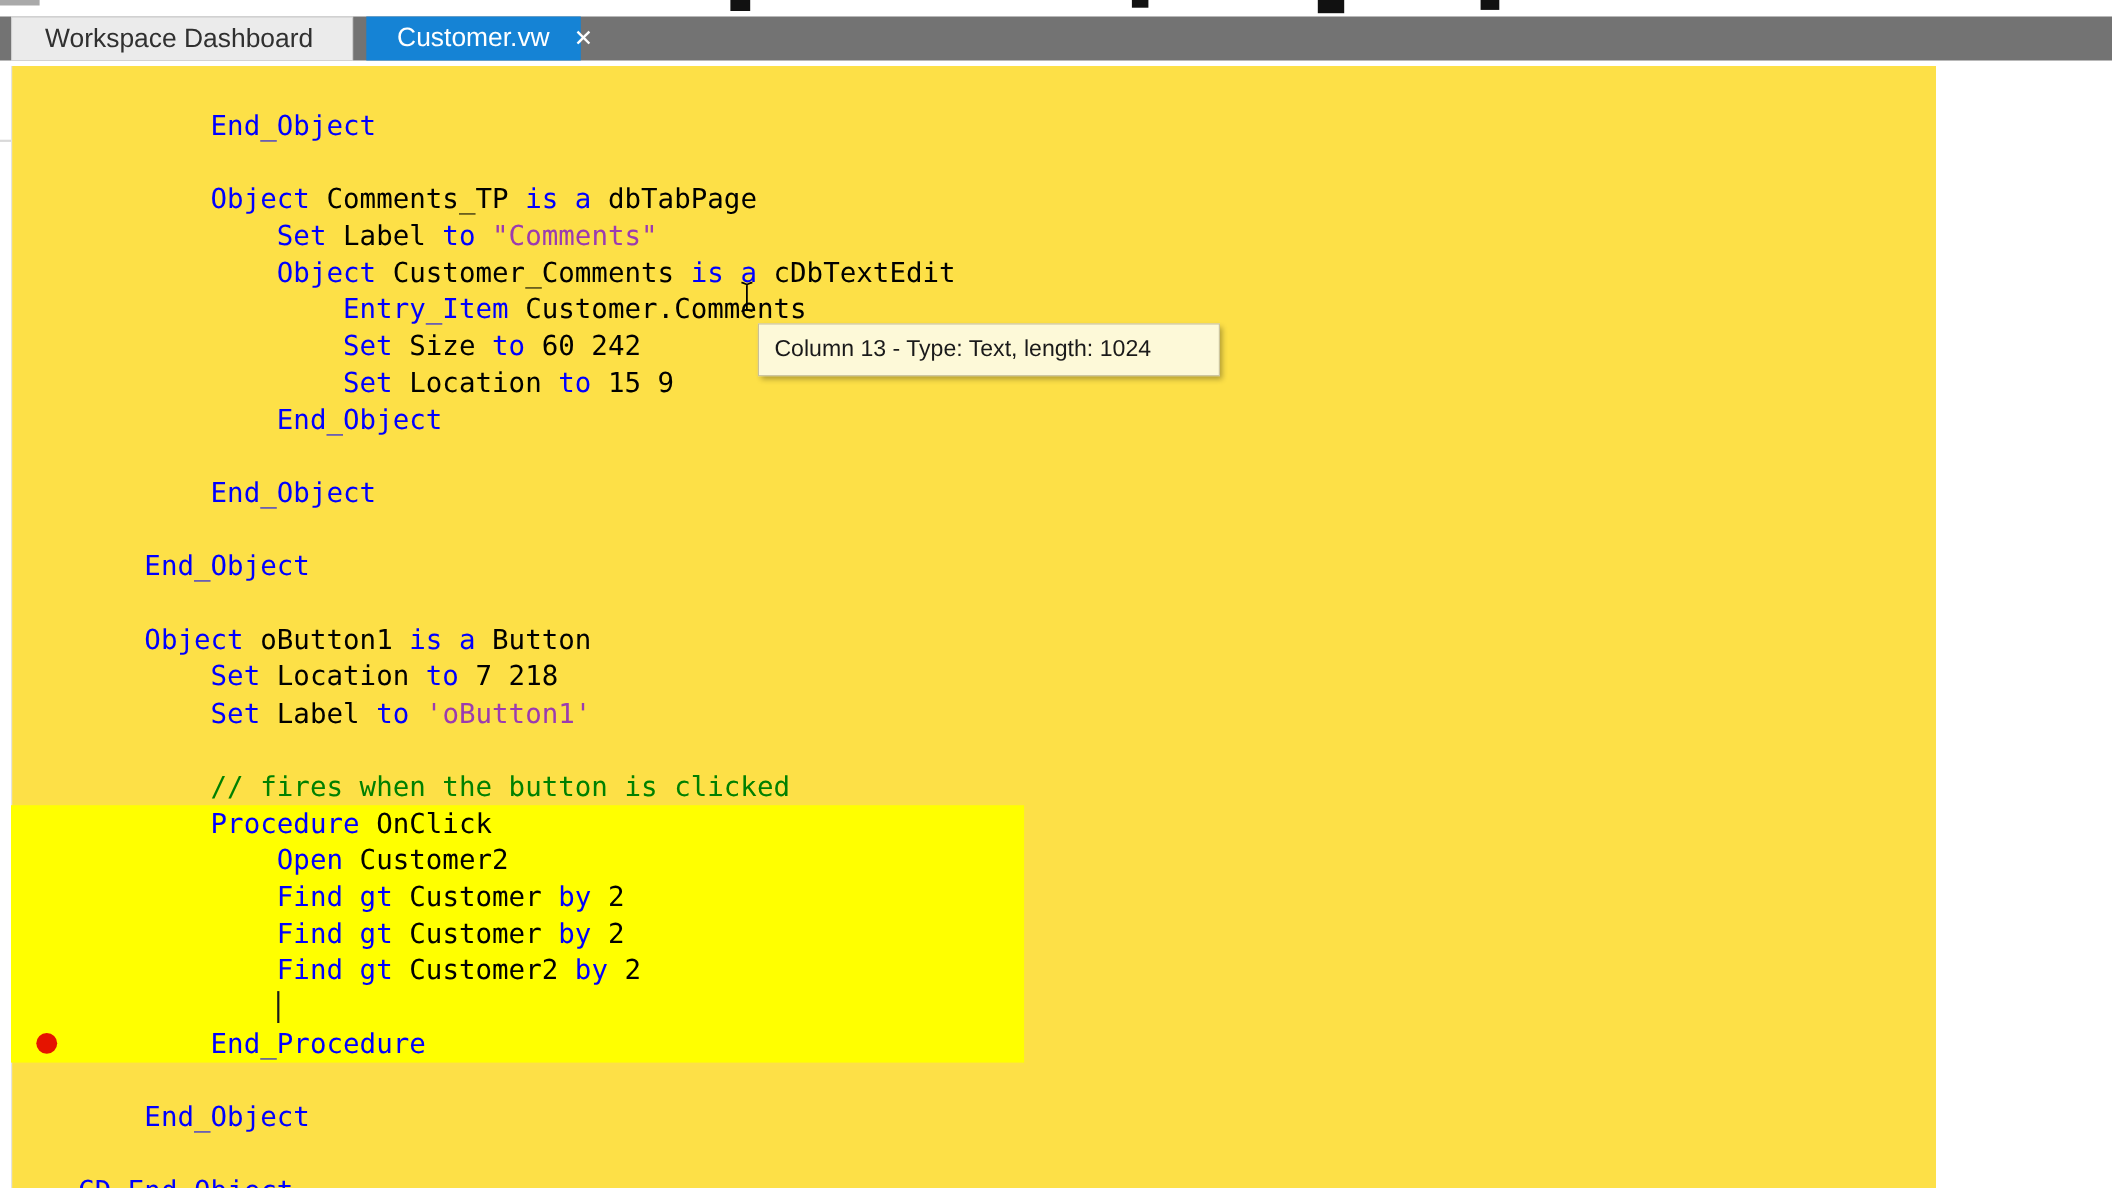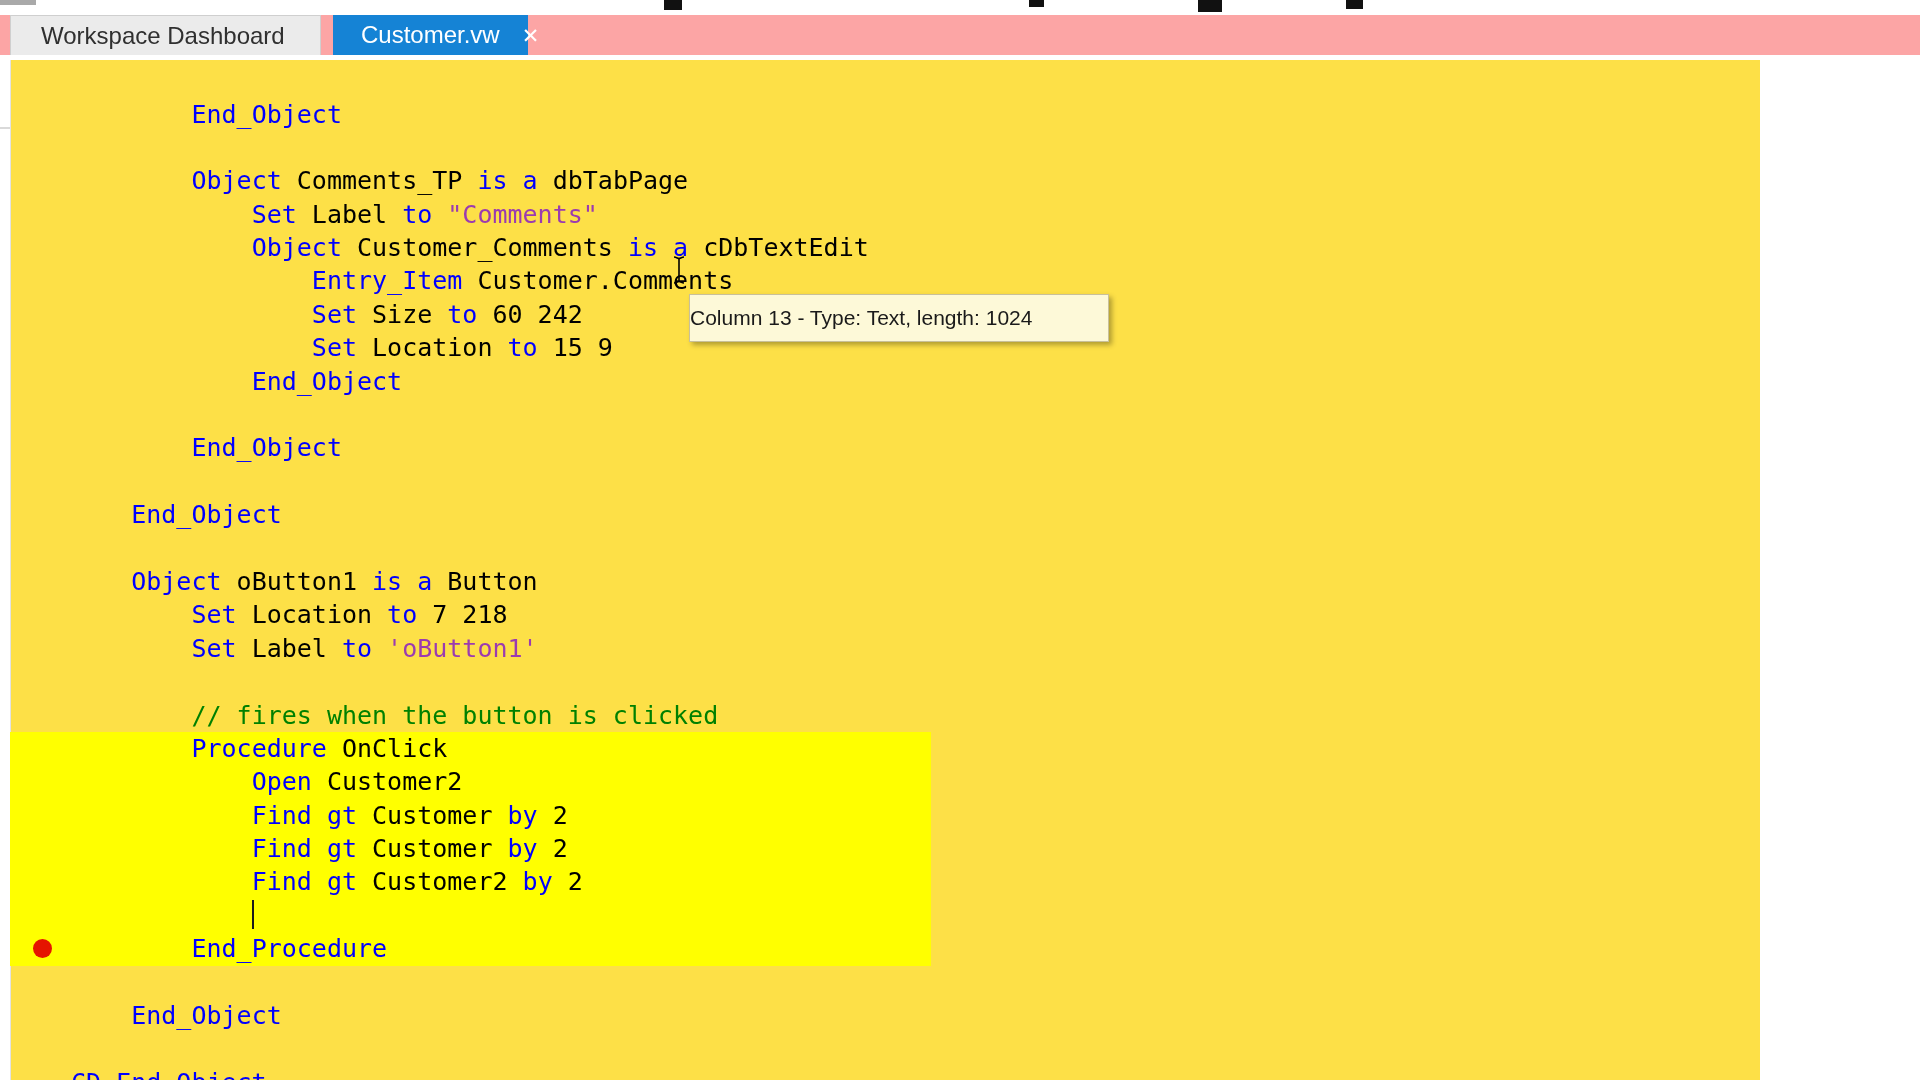--- a/index.html
+++ b/index.html
@@ -9,21 +9,21 @@
   }
   
   .top-strip{position:absolute;left:0;top:0;width:1920px;height:15px;background:#ffffff;}
   .frag{position:absolute;background:#111;}
   .frag-a{left:664px;top:0;width:18px;height:10px;}
   .frag-b{left:1029px;top:0;width:15px;height:7px;}
   .frag-c{left:1198px;top:0;width:24px;height:12px;}
   .frag-d{left:1346px;top:0;width:17px;height:9px;}
   .frag-corner{left:0;top:0;width:36px;height:5px;background:#a9a9a9;}
   
-  .tab-bar{position:absolute;left:0;top:15px;width:1920px;height:40px;background:#fca5a5;}
+  .tab-bar{position:absolute;left:0;top:15px;width:1920px;height:40px;background:#737373;}
   .tab{position:absolute;top:0;height:40px;display:flex;align-items:center;box-sizing:border-box;cursor:default;}
   .tab.inactive{
     left:10px;width:311px;background:var(--inactive-tab,#ebebeb);
     border:1px solid #cfcfcf;border-bottom:none;color:#303030;
   }
   .tab.inactive .tab-label{padding-left:30px;font-size:24px;}
   .tab.active{
     left:333px;width:195px;background:var(--active-tab,#1583d5);color:#ffffff;
   }
   .tab.active .tab-label{padding-left:28px;font-size:24px;}
@@ -51,21 +51,21 @@
     vertical-align:middle;margin-top:-4px;
   }
   .bp-dot{
     position:absolute;left:-38px;top:50%;margin-top:-9.5px;
     width:19px;height:19px;border-radius:50%;
     background:var(--breakpoint,#e51400);
   }
   
   .tooltip{
     position:absolute;left:689px;top:294px;height:48px;min-width:420px;
-    box-sizing:border-box;display:flex;align-items:center;padding:0 0;
+    box-sizing:border-box;display:flex;align-items:center;padding:0 14px;
     background:var(--tooltip-bg,#fdf9d8);border:1px solid var(--tooltip-border,#c8c09a);
     box-shadow:3px 3px 5px rgba(0,0,0,0.3);
     font-size:21px;color:#1a1a1a;white-space:nowrap;
   }
   
   .ibeam{position:absolute;left:670px;top:255px;width:18px;height:30px;}
 </style>
 </head>
 <body>
 

